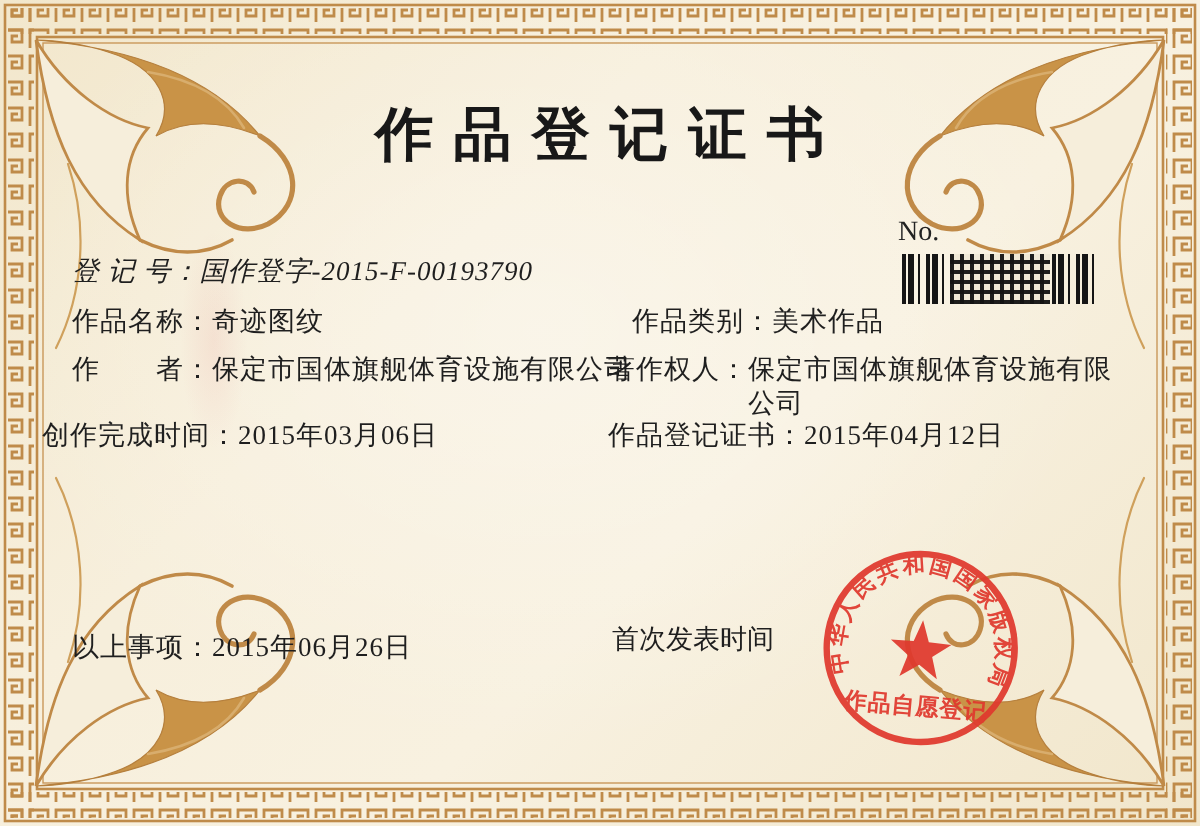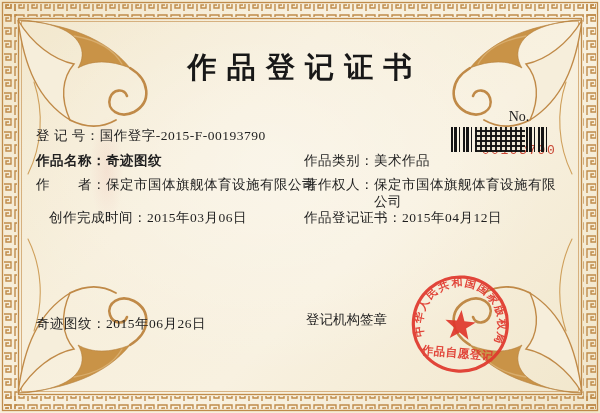--- a/index.html
+++ b/index.html
@@ -12,21 +12,21 @@
     color:#1f1f1f;
   }
   .smudge{position:absolute;left:90px;top:115px;width:34px;height:110px;border-radius:50%;
     background:radial-gradient(ellipse, rgba(225,120,120,.12), rgba(225,120,120,0) 70%);}
   svg.borderlayer{position:absolute;left:0;top:0;z-index:1;pointer-events:none;}
   .content{position:absolute;left:0;top:0;width:600px;height:413px;z-index:2;}
   .title{
     position:absolute;left:0;top:48px;width:100%;text-align:center;
     font-size:29px;font-weight:bold;letter-spacing:.35em;text-indent:.35em;color:#181818;
   }
-  .serial{position:absolute;left:449px;top:109px;width:140px;display:flex;align-items:center;gap:18px;flex-direction:column;}
+  .serial{position:absolute;left:449px;top:109px;width:140px;display:flex;align-items:flex-end;gap:18px;}
   .serial .no{font-size:14px;color:#222;}
   .serial .num{font-size:13px;color:#c94634;letter-spacing:1.5px;font-family:"Liberation Mono","DejaVu Sans Mono",monospace;}
   .barcode{position:absolute;left:451px;top:127px;width:98px;height:25px;display:flex;}
   .bc-bars{width:23px;height:100%;
     background:repeating-linear-gradient(90deg,#151515 0 2px,transparent 2px 3px,#151515 3px 6px,transparent 6px 8px,#151515 8px 9px,transparent 9px 12px);}
   .bc-matrix{width:52px;height:100%;margin:0 1px;
     background-image:
       repeating-linear-gradient(90deg,rgba(18,18,18,.95) 0 2px,transparent 2px 5px),
       repeating-linear-gradient(0deg,rgba(18,18,18,.95) 0 2px,transparent 2px 5px);
     background-color:#efe8d6;}
@@ -81,63 +81,62 @@
     <use href="#flourish" transform="translate(14,397) scale(1,-1)"></use>
     <use href="#flourish" transform="translate(586,397) scale(-1,-1)"></use>
   </svg>
 
   <div class="content">
 
     <div class="title">作品登记证书</div>
 
     <div class="serial">
       <span class="no">No.</span>
-      <span class="num">00193790</span>
     </div>
 
     <div class="barcode" aria-hidden="true">
       <div class="bc-bars"></div>
       <div class="bc-matrix"></div>
       <div class="bc-bars"></div>
     </div>
 
-    <div class="row" style="left:36px;top:127px;">
+    <div class="row" style="left:36px;top:127px;font-style:italic;">
       <span class="lbl">登 记 号：</span><span class="val">国作登字-2015-F-00193790</span>
     </div>
 
-    <div class="row" style="left:36px;top:152px;font-weight:bold;">
+    <div class="row" style="left:36px;top:152px;">
       <span class="lbl">作品名称：</span><span class="val">奇迹图纹</span>
     </div>
 
-    <div class="row" style="left:304px;top:152px;">
+    <div class="row" style="left:316px;top:152px;">
       <span class="lbl">作品类别：</span><span class="val">美术作品</span>
     </div>
 
     <div class="row row-owner" style="left:304px;top:176px;">
       <span class="lbl">著作权人：</span><span class="val">保定市国体旗舰体育设施有限公司</span>
     </div>
 
     <div class="row" style="left:36px;top:176px;">
       <span class="lbl">作　　者：</span><span class="val">保定市国体旗舰体育设施有限公司</span>
     </div>
 
-    <div class="row" style="left:49px;top:209px;">
+    <div class="row" style="left:21px;top:209px;">
       <span class="lbl">创作完成时间：</span><span class="val">2015年03月06日</span>
     </div>
 
     <div class="row" style="left:304px;top:209px;">
       <span class="lbl">作品登记证书：</span><span class="val">2015年04月12日</span>
     </div>
 
 
     <div class="row regdate">
-      <span class="lbl">奇迹图纹：</span><span class="val">2015年06月26日</span>
+      <span class="lbl">以上事项：</span><span class="val">2015年06月26日</span>
     </div>
 
-    <div class="row sealcap">登记机构签章</div>
+    <div class="row sealcap">首次发表时间</div>
 
     <svg class="seal" viewBox="0 0 140 140">
       <defs>
         <path id="sealArc" d="M35.6,82.1 A38,38 0 1 1 104.4,82.1" fill="none"></path>
       </defs>
       <circle cx="70" cy="66" r="47" fill="none" stroke="#e0392e" stroke-width="3.2"></circle>
       <text font-size="11" font-weight="bold" fill="#e0392e" letter-spacing="1.6" font-family="&quot;Liberation Serif&quot;,&quot;DejaVu Serif&quot;,serif">
         <textPath href="#sealArc" startOffset="1">中华人民共和国国家版权局</textPath>
       </text>
       <polygon points="70,52 66.2,62.8 54.8,63.1 63.9,70 60.6,80.9 70,74.4 79.4,80.9 76.1,70 85.2,63.1 73.8,62.8" fill="#e0392e"></polygon>

